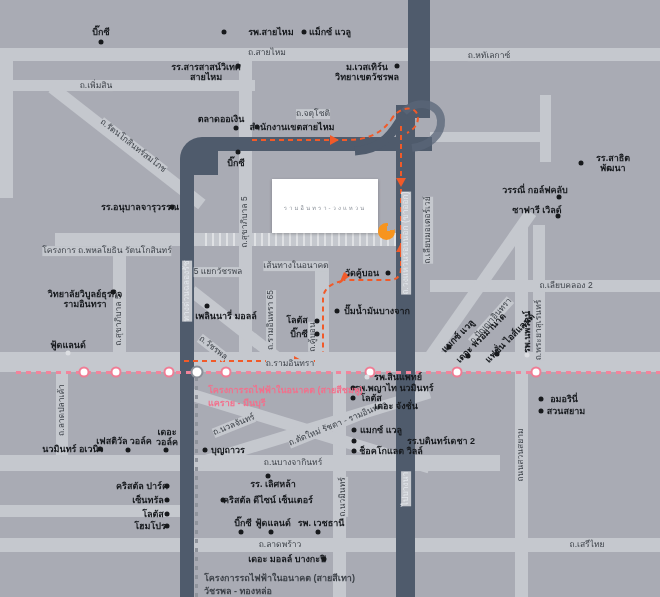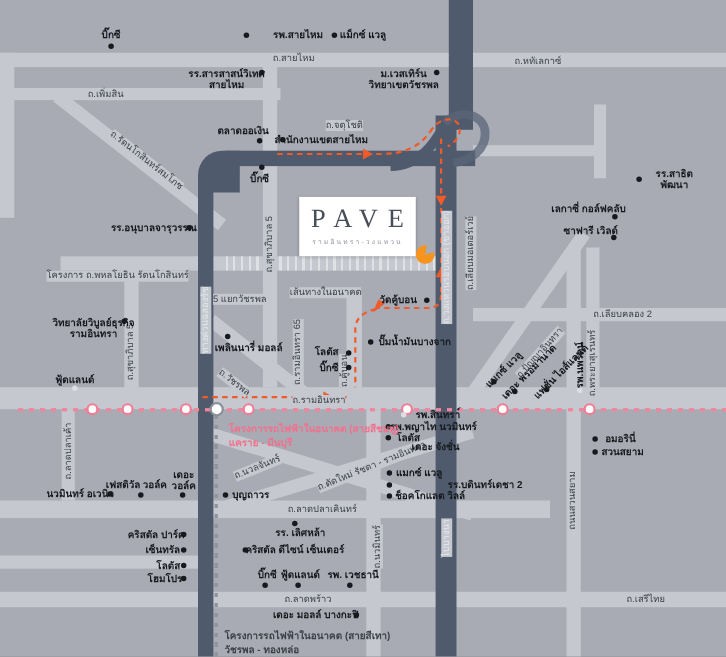--- a/index.html
+++ b/index.html
@@ -109,21 +109,21 @@
       <div class="lbl road" style="left: 107px; top: 251px;">โครงการ ถ.พหลโยธิน รัตนโกสินทร์</div>
       <div class="lbl road" style="left: 218px; top: 272px;">5 แยกวัชรพล</div>
       <div class="lbl road" style="left: 119px; top: 320px; transform: translate(-50%, -50%) rotate(-90deg);">ถ.สุขาภิบาล 5</div>
       <div class="lbl road" style="left: 245px; top: 222px; transform: translate(-50%, -50%) rotate(-90deg);">ถ.สุขาภิบาล 5</div>
       <div class="lbl road" style="left: 271px; top: 320px; transform: translate(-50%, -50%) rotate(-90deg);">ถ.รามอินทรา 65</div>
       <div class="lbl road" style="left: 313px; top: 337px; transform: translate(-50%, -50%) rotate(-90deg);">ถ.คู้บอน</div>
       <div class="lbl road" style="left: 213px; top: 348px; transform: translate(-50%, -50%) rotate(38deg);">ถ.วัชรพล</div>
       <div class="lbl road" style="left: 290px; top: 364px;">ถ.รามอินทรา</div>
       <div class="lbl road" style="left: 234px; top: 425px; transform: translate(-50%, -50%) rotate(-22deg);">ถ.นวลจันทร์</div>
       <div class="lbl road" style="left: 338px; top: 424px; transform: translate(-50%, -50%) rotate(-22deg);">ถ.ตัดใหม่ รัชดา - รามอินทรา</div>
-      <div class="lbl road" style="left: 293px; top: 463px;">ถ.ลาดปลาเคินทร์</div>
+      <div class="lbl road" style="left: 293px; top: 463px;">ถ.นบางจากินทร์</div>
       <div class="lbl road" style="left: 343px; top: 497px; transform: translate(-50%, -50%) rotate(-90deg);">ถ.นวมินทร์</div>
       <div class="lbl road" style="left: 62px; top: 410px; transform: translate(-50%, -50%) rotate(-90deg);">ถ.ลาดปลาเค้า</div>
       <div class="lbl road" style="left: 280px; top: 545px;">ถ.ลาดพร้าว</div>
       <div class="lbl road" style="left: 587px; top: 545px;">ถ.เสรีไทย</div>
       <div class="lbl road" style="left: 521px; top: 455px; transform: translate(-50%, -50%) rotate(-90deg);">ถนนสวนสยาม</div>
       <div class="lbl road" style="left: 539px; top: 330px; transform: translate(-50%, -50%) rotate(-90deg);">ถ.พระยาสุเรนทร์</div>
       <div class="lbl road" style="left: 491px; top: 321px; transform: translate(-50%, -50%) rotate(-48deg);">ถ.ปัญญาอินทรา</div>
       <div class="lbl road" style="left: 566px; top: 286px;">ถ.เลียบคลอง 2</div>
       <div class="lbl road" style="left: 428px; top: 230px; transform: translate(-50%, -50%) rotate(-90deg);">ถ.เลียบมอเตอร์เวย์</div>
       <div class="lbl road white" style="left: 187px; top: 291px; transform: translate(-50%, -50%) rotate(-90deg);">ทางด่วนฉลองรัช</div>
@@ -133,36 +133,36 @@
       <div class="lbl poi" style="left: 254px; top: 32px; margin-left: 17px;">รพ.สายไหม</div>
       <div class="lbl poi" style="left: 330px; top: 32px;">แม็กซ์ แวลู</div>
       <div class="lbl poi" style="left: 206px; top: 72px;">รร.สารสาสน์วิเทศ
 สายไหม</div>
       <div class="lbl poi" style="left: 367px; top: 72px;">ม.เวสเทิร์น
 วิทยาเขตวัชรพล</div>
       <div class="lbl poi" style="left: 221px; top: 119px;">ตลาดออเงิน</div>
       <div class="lbl poi" style="left: 292px; top: 127px;">สำนักงานเขตสายไหม</div>
       <div class="lbl poi" style="left: 236px; top: 163px;">บิ๊กซี</div>
       <div class="lbl poi" style="left: 613px; top: 163px;">รร.สาธิตพัฒนา</div>
-      <div class="lbl poi" style="left: 535px; top: 190px;">เลกาซี่ กอล์ฟคลับ</div>
+      <div class="lbl poi" style="left: 535px; top: 190px;">วรรณี่ กอล์ฟคลับ</div>
       <div class="lbl poi" style="left: 537px; top: 210px;">ซาฟารี เวิลด์</div>
       <div class="lbl poi" style="left: 140px; top: 207px;">รร.อนุบาลจารุวรรณ</div>
       <div class="lbl poi" style="left: 85px; top: 299px;">วิทยาลัยวิบูลย์ธุรกิจ
 รามอินทรา</div>
       <div class="lbl poi" style="left: 216px; top: 316px; margin-left: 10px;">เพลินนารี่ มอลล์</div>
       <div class="lbl poi" style="left: 68px; top: 345px;">ฟู้ดแลนด์</div>
       <div class="lbl poi" style="left: 377px; top: 311px;">ปั๊มน้ำมันบางจาก</div>
       <div class="lbl poi" style="left: 297px; top: 320px;">โลตัส</div>
       <div class="lbl poi" style="left: 299px; top: 334px;">บิ๊กซี</div>
       <div class="lbl poi" style="left: 362px; top: 273px;">วัดคู้บอน</div>
       <div class="lbl poi" style="left: 458px; top: 336px; transform: translate(-50%, -50%) rotate(-45deg);">แมกซ์ แวลู</div>
       <div class="lbl poi" style="left: 481px; top: 338px; transform: translate(-50%, -50%) rotate(-45deg);">เดอะ พรอมานาด</div>
       <div class="lbl poi" style="left: 510px; top: 338px; transform: translate(-50%, -50%) rotate(-45deg);">แฟชั่น ไอส์แลนด์</div>
       <div class="lbl poi" style="left: 527px; top: 332px; transform: translate(-50%, -50%) rotate(-90deg);">รพ.นพรัตน์</div>
-      <div class="lbl poi" style="left: 398px; top: 377px;">รพ.สินทรา์</div>
+      <div class="lbl poi" style="left: 398px; top: 377px;">รพ.สินแพทย์</div>
       <div class="lbl poi" style="left: 394px; top: 388px;">รพ.พญาไท นวมินทร์</div>
       <div class="lbl poi" style="left: 371px; top: 398px;">โลตัส</div>
       <div class="lbl poi" style="left: 396px; top: 406px;">เดอะ จังชั่น</div>
       <div class="lbl poi" style="left: 381px; top: 430px;">แมกซ์ แวลู</div>
       <div class="lbl poi" style="left: 395px; top: 441px; margin-left: 46px;">รร.บดินทร์เดชา 2</div>
       <div class="lbl poi" style="left: 391px; top: 451px;">ช็อคโกแลต วิลล์</div>
       <div class="lbl poi" style="left: 228px; top: 450px;">บุญถาวร</div>
       <div class="lbl poi" style="left: 73px; top: 449px;">นวมินทร์ อเวนิว</div>
       <div class="lbl poi" style="left: 124px; top: 441px; font-family: Liberation Serif, serif;">เฟสติวัล วอล์ค</div>
       <div class="lbl poi" style="left: 167px; top: 437px;">เดอะ
@@ -226,17 +226,16 @@
       <div class="dot" style="left: 541px; top: 411px;"></div>
     </div>
 
   <div class="lbl pink" style="left:208px;top:390px;">โครงการรถไฟฟ้าในอนาคต (สายสีชมพู)</div>
   <div class="lbl pink" style="left:208px;top:403px;">แคราย - มีนบุรี</div>
   <div class="lbl proj" style="left:204px;top:578px;">โครงการรถไฟฟ้าในอนาคต (สายสีเทา)</div>
   <div class="lbl proj" style="left:204px;top:591px;">วัชรพล - ทองหล่อ</div>
   <div class="lbl road" style="left:296px;top:266px;">เส้นทางในอนาคต</div>
 
   <div id="logo-box">
-    <div id="logo-brand">PAVE</div>
     <div id="logo-sub">รามอินทรา-วงแหวน</div>
   </div>
   <div id="marker"></div>
 </div>
 
 </body></html>

